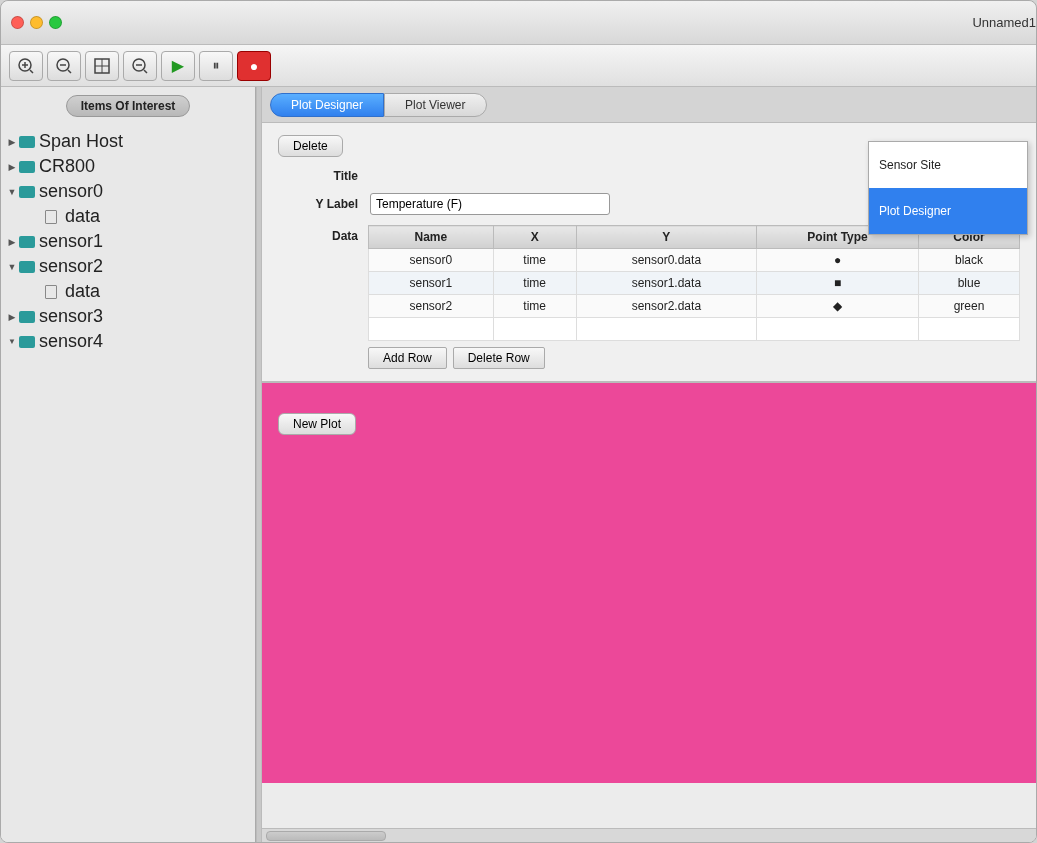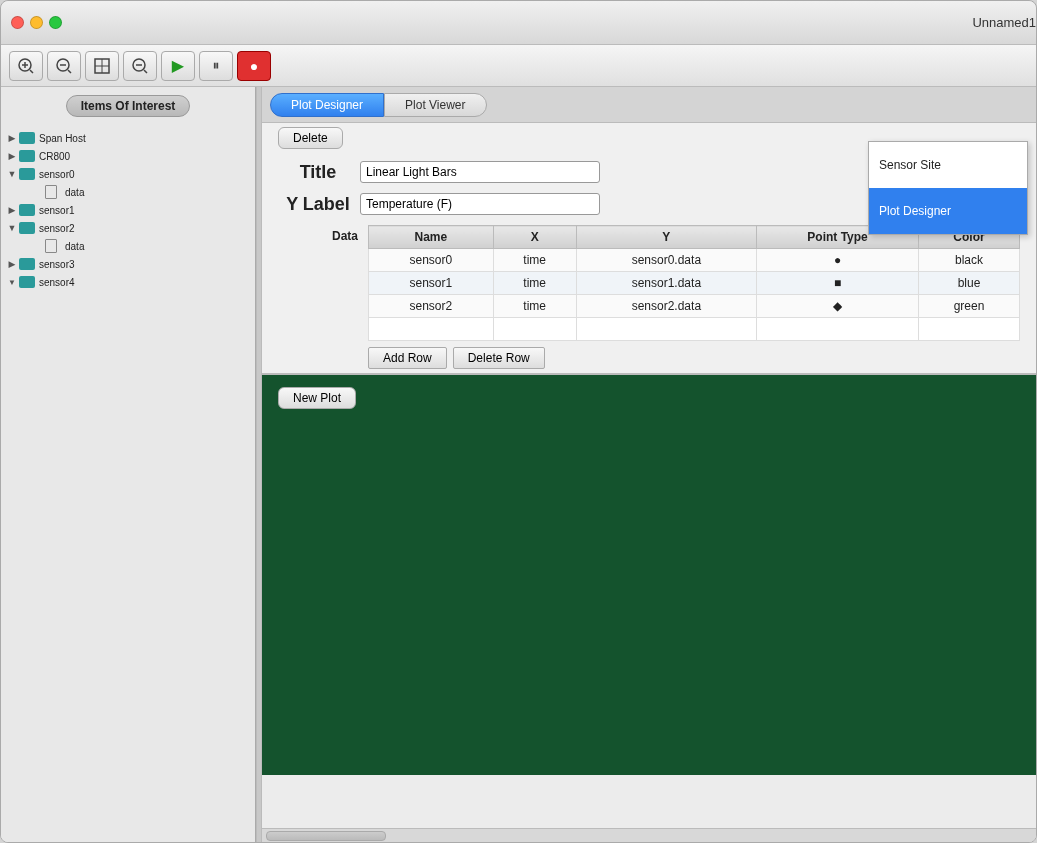--- a/index.html
+++ b/index.html
@@ -164,21 +164,21 @@
     .tree-icon.file {
       width: 12px;
       height: 14px;
       background: transparent;
       border: 1px solid #888;
       border-radius: 1px;
       margin-left: 2px;
     }
 
     .tree-label {
-      font-size: 10px;
+      font-size: 18px;
       color: #222;
     }
     .indent2 { padding-left: 32px; }
 
     
     .right-panel {
       flex: 1;
       display: flex;
       flex-direction: column;
       overflow: hidden;
@@ -257,46 +257,46 @@
     .plot-designer::-webkit-scrollbar-track { background: #e8e8e8; }
     .plot-designer::-webkit-scrollbar-thumb {
       background: linear-gradient(to right, #9ec7f8, #6aabf0);
       border: 1px solid #5090d8;
       border-radius: 4px;
     }
 
     .plot-section {
       background: #f0f0f0;
       border-bottom: 2px solid #bbb;
-      padding: 4px 16px;
+      padding: 12px 16px;
     }
 
     .delete-btn {
       background: linear-gradient(to bottom, #f8f8f8, #ddd);
       border: 1px solid #aaa;
       border-radius: 6px;
       padding: 3px 14px;
       font-size: 12px;
       cursor: pointer;
       margin-bottom: 12px;
     }
 
     .form-row {
       display: flex;
       align-items: center;
       margin-bottom: 10px;
     }
 
     .form-label {
       width: 80px;
-      text-align: center;
-      font-size: 18px;
+      text-align: right;
+      font-size: 12px;
       font-weight: 600;
       color: #222;
-      margin-right: 2px;
+      margin-right: 12px;
     }
 
     .form-input {
       width: 240px;
       height: 22px;
       border: 1px solid #999;
       border-radius: 3px;
       background: white;
       font-size: 12px;
       padding: 0 5px;
@@ -364,22 +364,22 @@
       background: linear-gradient(to bottom, #f8f8f8, #ddd);
       border: 1px solid #aaa;
       border-radius: 2px;
       padding: 3px 14px;
       font-size: 12px;
       cursor: pointer;
     }
 
     
     .new-plot-section {
-      padding: 12px 16px;
-      background: #14532d;
+      padding: 30px 16px;
+      background: #ec4899;
       min-height: 400px;
     }
 
     .new-plot-btn {
       background: linear-gradient(to bottom, #f8f8f8, #ddd);
       border: 1px solid #aaa;
       border-radius: 6px;
       padding: 3px 14px;
       font-size: 12px;
       cursor: pointer;
@@ -543,21 +543,20 @@
       </div>
 
       <div class="plot-designer">
 
         <div class="plot-section">
           <button class="delete-btn">Delete</button>
 
           
           <div class="form-row">
             <span class="form-label">Title</span>
-            <input class="form-input" type="text" value="Linear Light Bars" style="">
           </div>
 
           
 
           
           <div class="form-row">
             <span class="form-label">Y Label</span>
             <input class="form-input" type="text" value="Temperature (F)" style="">
           </div>
 

